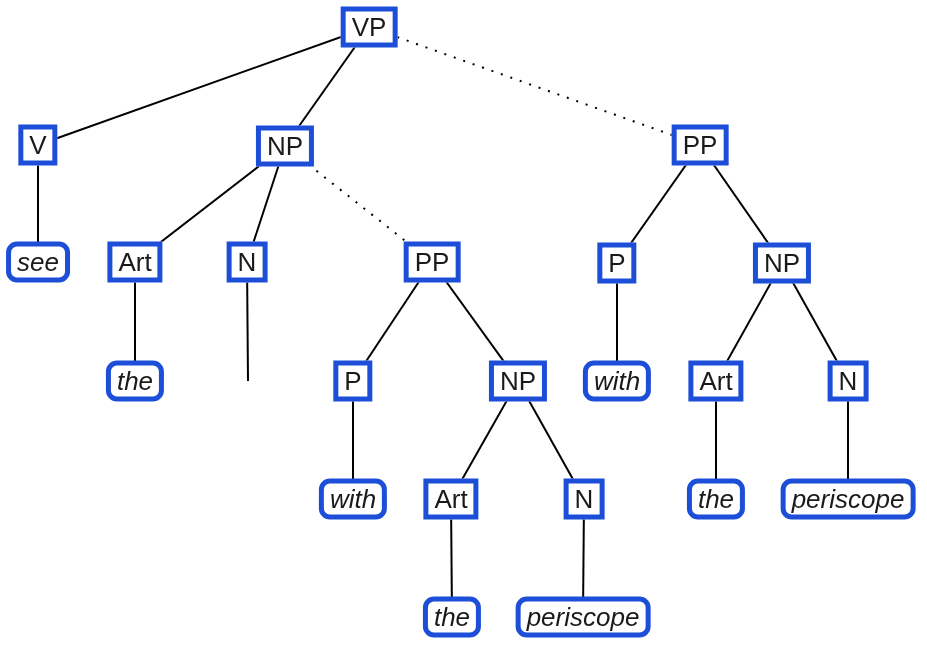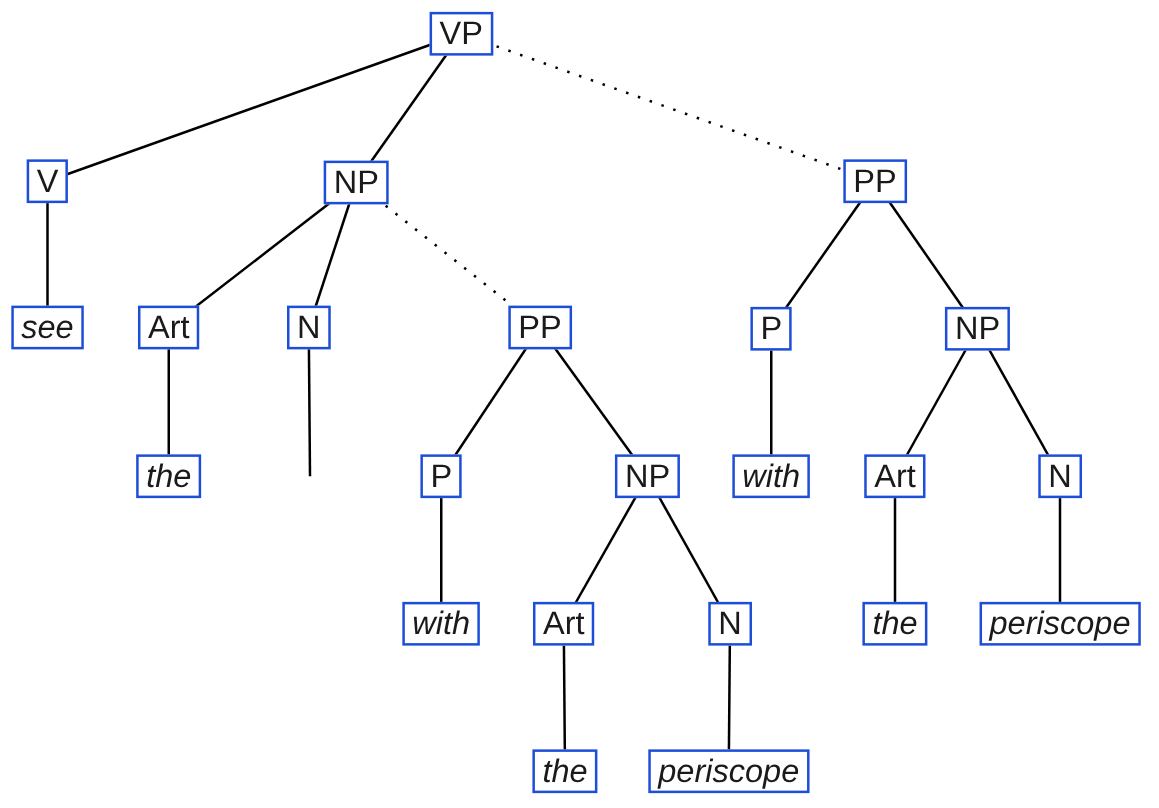--- a/index.html
+++ b/index.html
@@ -17,31 +17,32 @@
   }
   .stage svg {
     position: absolute;
     left: 0;
     top: 0;
   }
   .node {
     position: absolute;
     transform: translate(-50%, -50%);
     background: #ffffff;
-    border: 2px solid #1d4ed8;
+    border: 5px solid #1d4ed8;
     color: #1a1a1a;
     font-size: 26px;
     line-height: 1.0;
     padding: 2px 6px 3px 6px;
     white-space: nowrap;
     box-sizing: border-box;
     text-align: center;
   }
   .node.word {
     font-style: italic;
+    border-radius: 11px;
   }
 </style>
 </head>
 <body>
 
 <div class="stage">
     <svg width="927" height="646">
       <line x1="369" y1="27" x2="38" y2="145" stroke="#000000" stroke-width="2"></line>
       <line x1="369" y1="27" x2="285" y2="146" stroke="#000000" stroke-width="2"></line>
       <line x1="369" y1="27" x2="700" y2="145" stroke="#000000" stroke-width="2" stroke-dasharray="2 8"></line>

